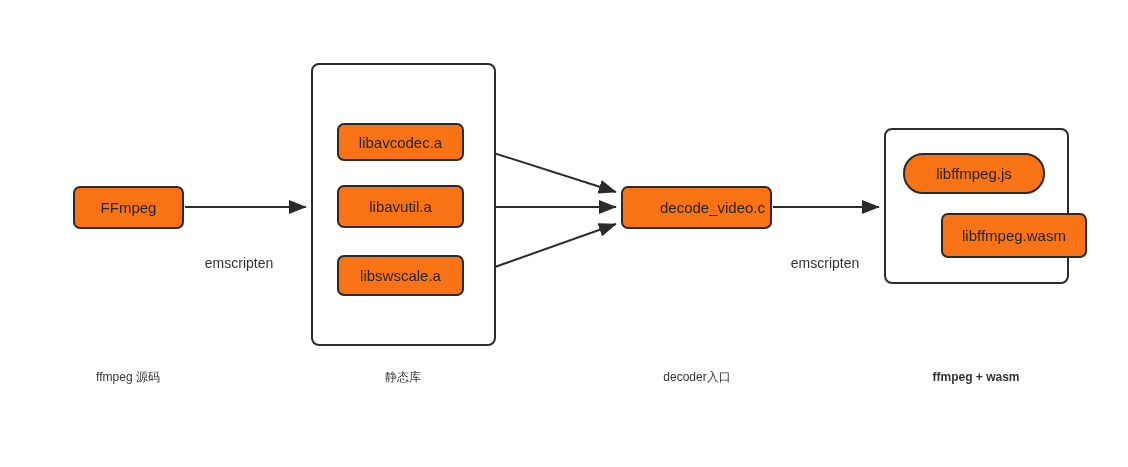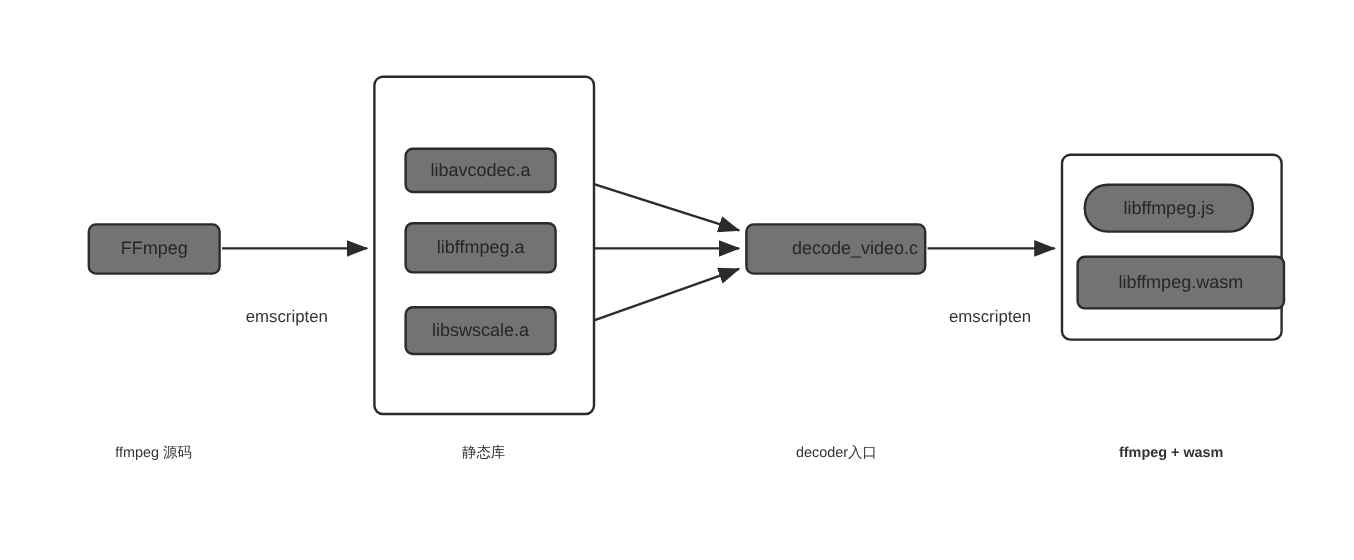--- a/index.html
+++ b/index.html
@@ -20,21 +20,21 @@
     height: 467px;
     background: #ffffff;
   }
 
   
   .node {
     position: absolute;
     box-sizing: border-box;
     border: 2px solid #2b2b2b;
     border-radius: 7px;
-    background: #737373;
+    background: #f97316;
     display: flex;
     align-items: center;
     justify-content: center;
     font-size: 15px;
     line-height: 1;
     color: #262626;
     white-space: nowrap;
   }
   .group {
     position: absolute;
@@ -49,21 +49,21 @@
 
   #group-staticlib  { left: 311px; top: 63px;  width: 185px; height: 283px; }
   #node-libavcodec  { left: 337px; top: 123px; width: 127px; height: 38px; }
   #node-libavutil   { left: 337px; top: 185px; width: 127px; height: 43px; }
   #node-libswscale  { left: 337px; top: 255px; width: 127px; height: 41px; }
 
   #node-decode      { left: 621px; top: 186px; width: 151px; height: 43px; padding-left: 32px; }
 
   #group-wasm       { left: 884px; top: 128px; width: 185px; height: 156px; }
   #node-libjs       { left: 903px; top: 153px; width: 142px; height: 41px; border-radius: 20px; }
-  #node-libwasm     { left: 897px; top: 213px; width: 174px; height: 45px; }
+  #node-libwasm     { left: 941px; top: 213px; width: 146px; height: 45px; }
 
   
   .caption {
     position: absolute;
     font-size: 12px;
     line-height: 1;
     color: #333333;
     white-space: nowrap;
     text-align: center;
     transform: translateX(-50%);
@@ -128,21 +128,21 @@
       <line x1="773" y1="207" x2="879" y2="207" stroke="#2b2b2b" stroke-width="2" marker-end="url(#arrowhead)"></line>
     </g>
   </svg>
 
   <div class="node" id="node-ffmpeg">FFmpeg</div>
 
   <div class="group" id="group-staticlib"></div>
 
   <div class="node" id="node-libavcodec">libavcodec.a</div>
 
-  <div class="node" id="node-libavutil">libffmpeg.a</div>
+  <div class="node" id="node-libavutil">libavutil.a</div>
 
   <div class="node" id="node-libswscale">libswscale.a</div>
 
   <div class="node" id="node-decode">decode_video.c</div>
 
   <div class="group" id="group-wasm"></div>
 
   <div class="node" id="node-libjs">libffmpeg.js</div>
 
   <div class="node" id="node-libwasm">libffmpeg.wasm</div>

